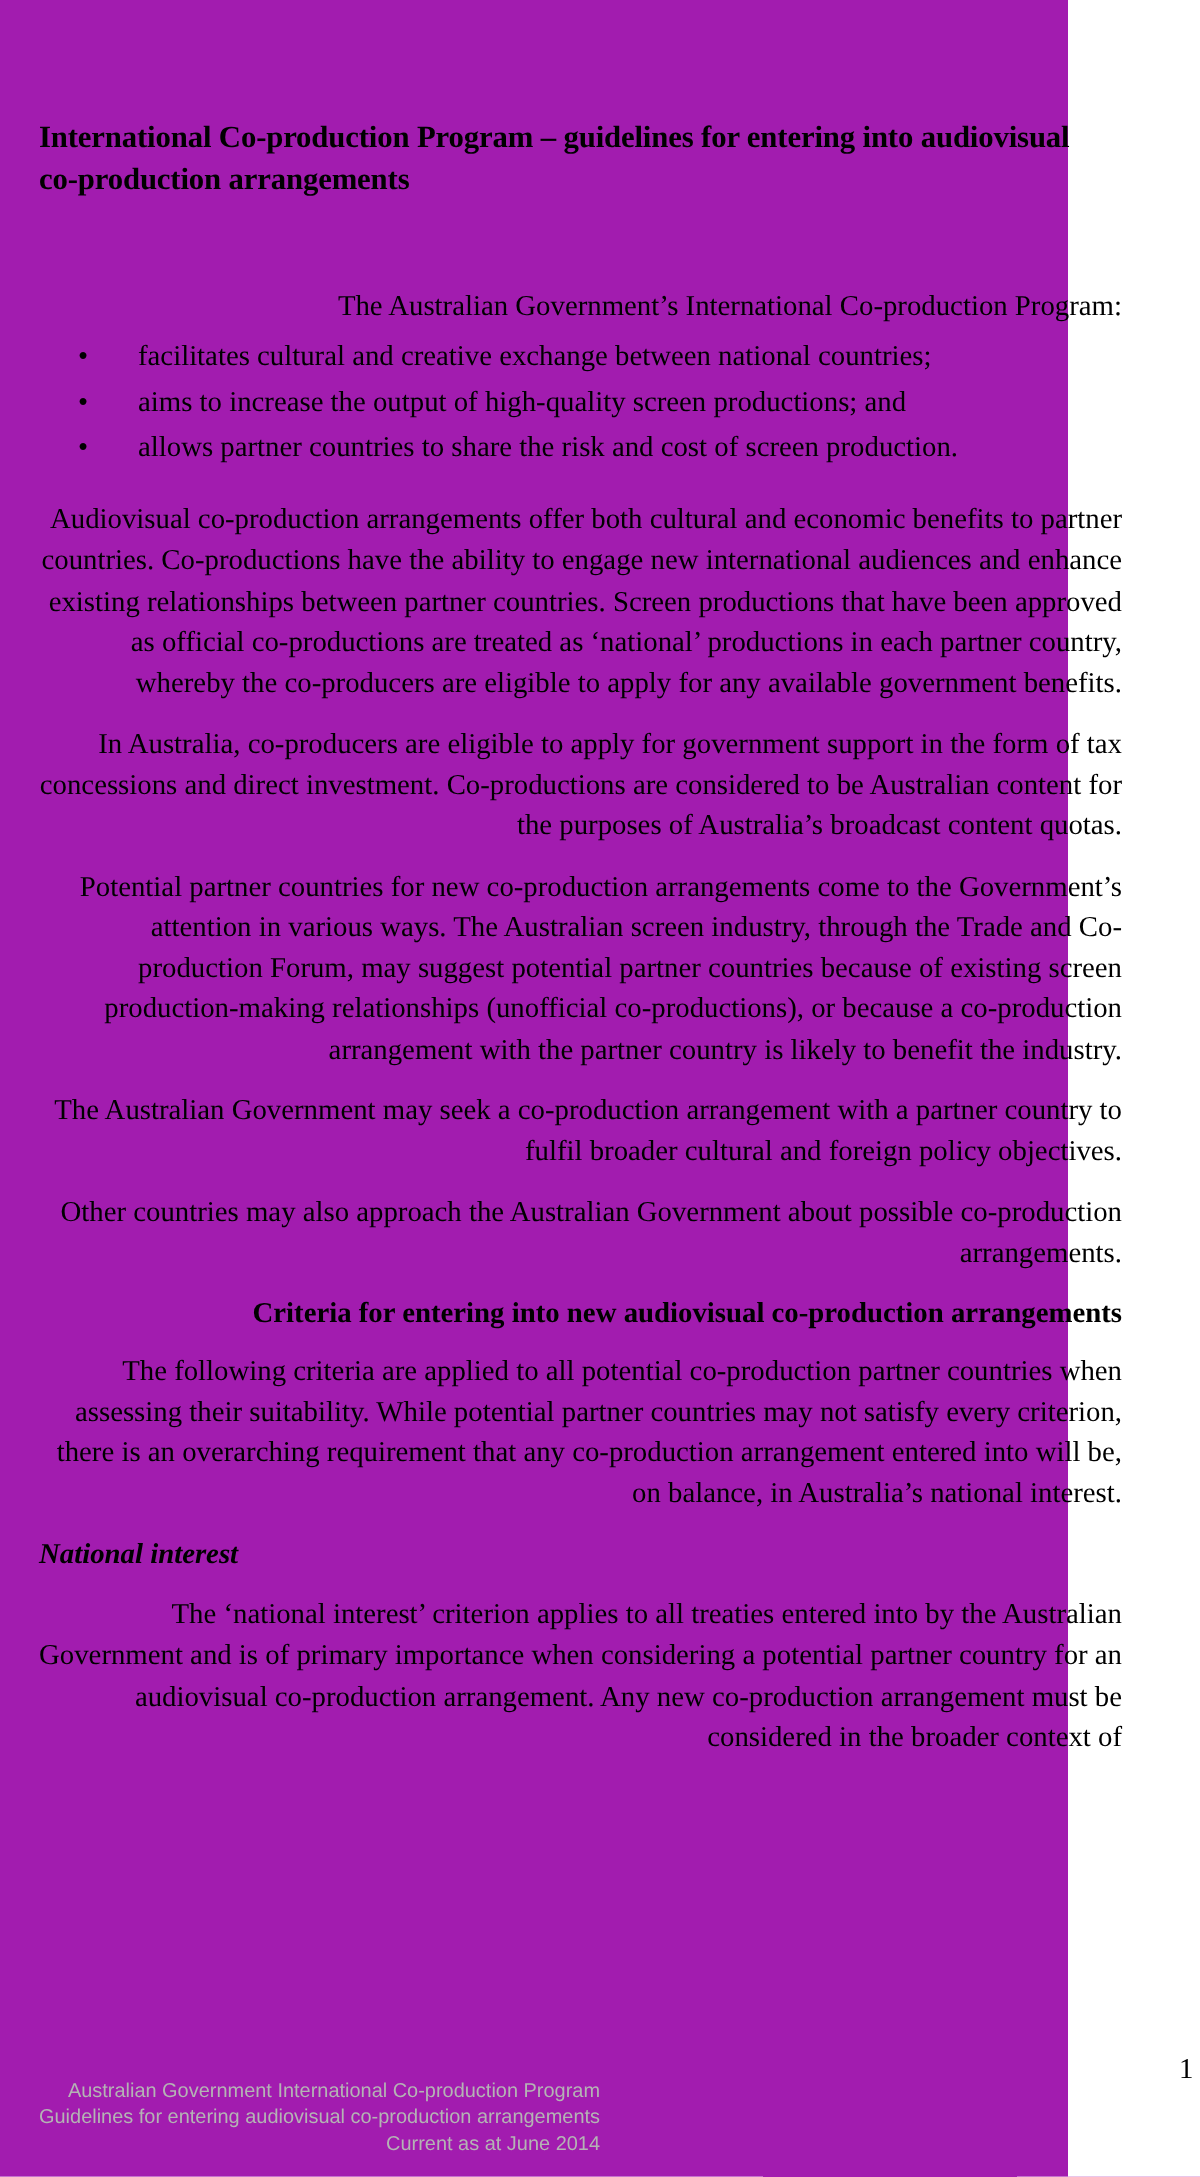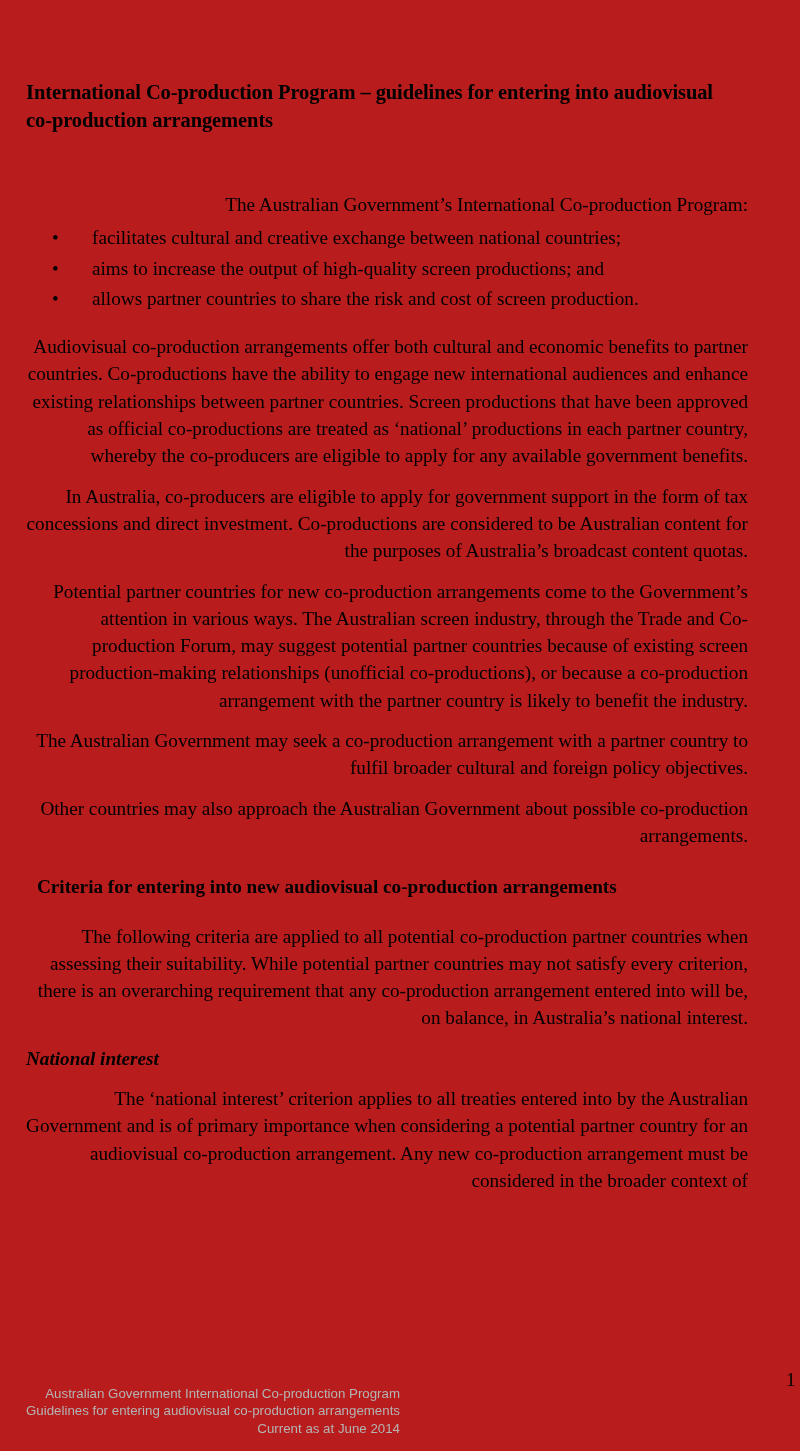--- a/index.html
+++ b/index.html
@@ -15,23 +15,23 @@
     overflow: hidden;
     font-family: "Liberation Serif", "DejaVu Serif", serif;
     color: #000000;
     -webkit-font-smoothing: antialiased;
   }
 
   .page {
     position: absolute;
     top: 0;
     left: 0;
-    width: 800px;
+    width: 712px;
     height: 1451px;
-    background: #b91c1c;
+    background: #a21caf;
   }
 
   .content {
     position: absolute;
     left: 26px;
     top: 78px;
     width: 722px;
   }
 
   .doc-title {
@@ -73,22 +73,23 @@
     left: 26px;
     top: 0;
     font-size: 19.2px;
     line-height: 27.3px;
   }
 
   .section-heading {
     font-size: 19.2px;
     font-weight: bold;
     line-height: 27.3px;
-    margin: 11px;
+    margin: 0;
     width: 722px;
+    text-align: right;
   }
 
   .sub-heading {
     font-size: 19.2px;
     font-style: italic;
     font-weight: bold;
     line-height: 27.3px;
     margin: 0;
   }
 

